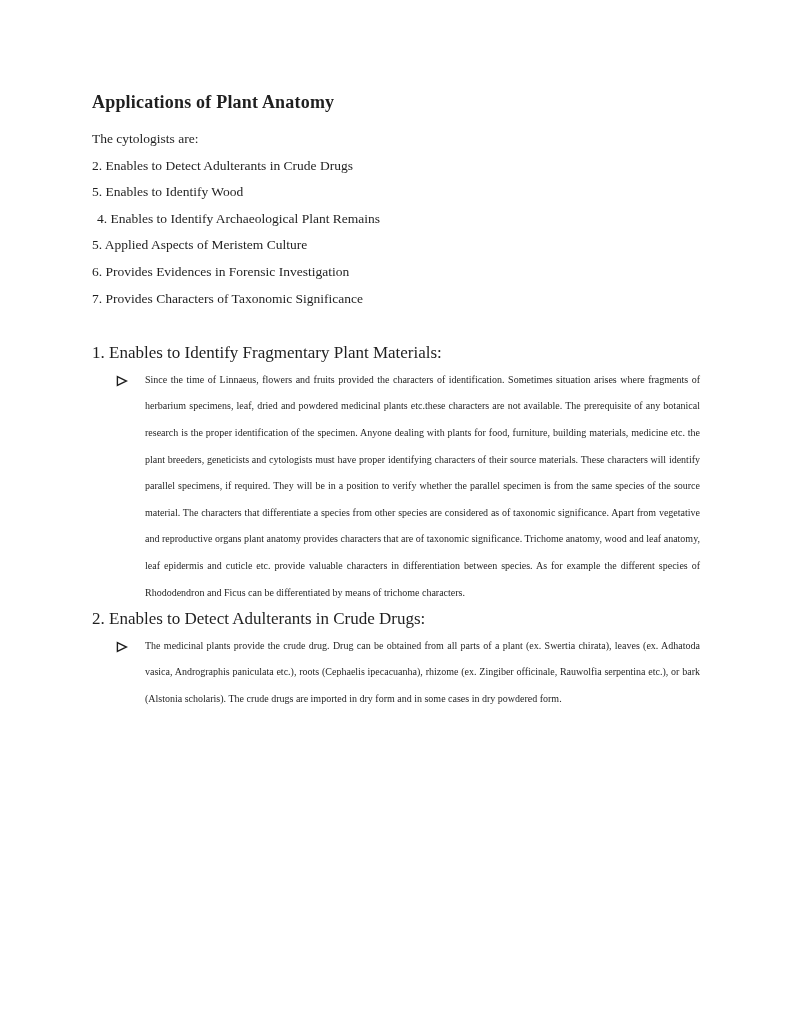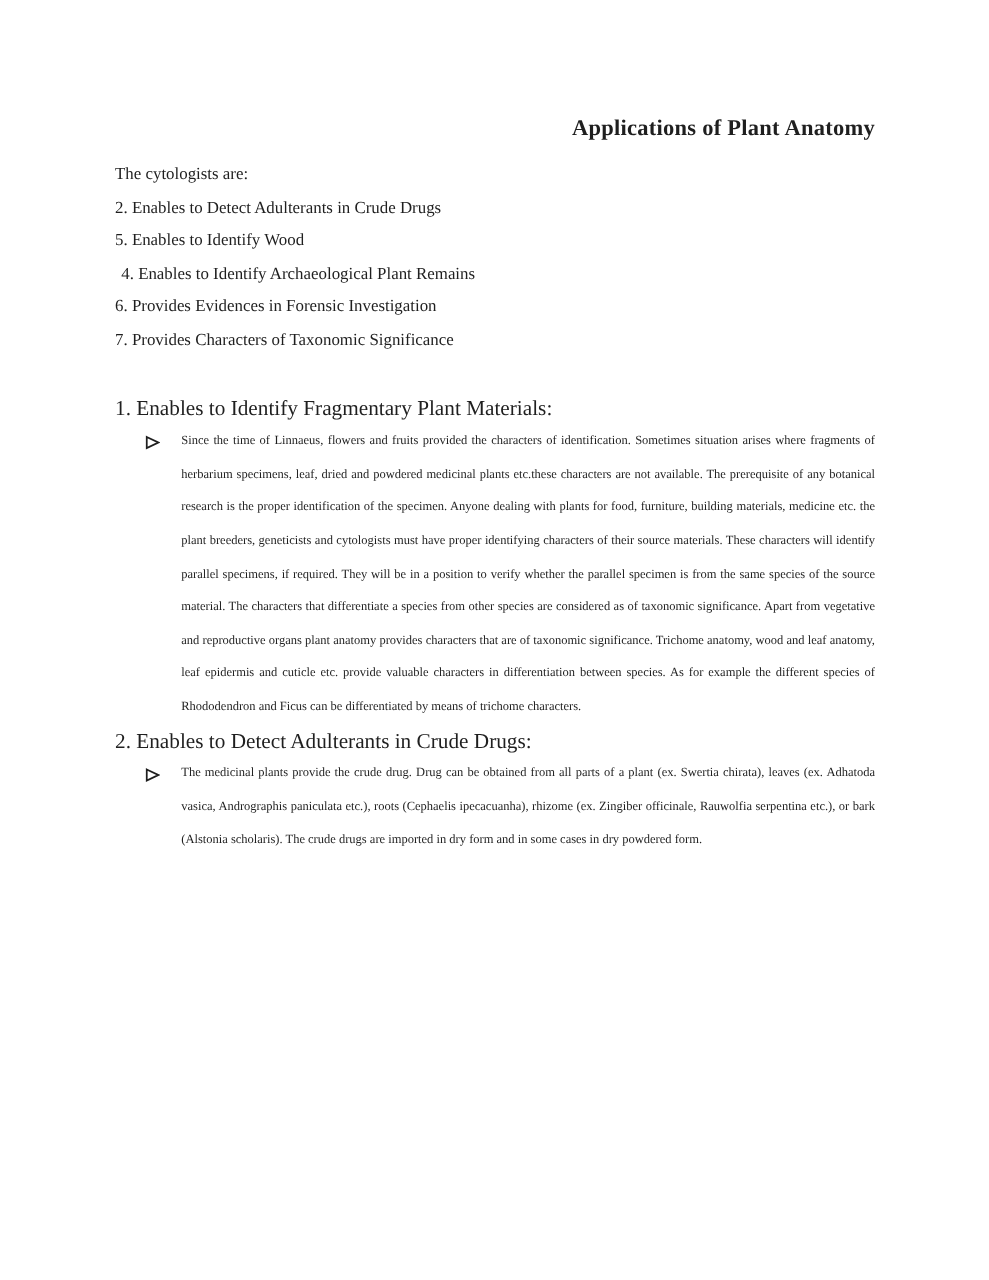--- a/index.html
+++ b/index.html
@@ -12,21 +12,21 @@
     color: #1f1f1f;
     font-family: "Liberation Serif", serif;
     padding: 88px 91px 0 92px;
     overflow: hidden;
   }
   .title {
     margin: 0 0 10px 0;
     font-size: 18px;
     line-height: 28px;
     font-weight: bold;
-    text-align: right;
+    text-align: left;
     letter-spacing: 0.2px;
   }
   .line {
     margin: 0;
     font-size: 13.5px;
     line-height: 26.6px;
     white-space: nowrap;
   }
   .indent-sm { padding-left: 5px; }
   .section-heading {
@@ -61,20 +61,21 @@
 <div class="page">
 
   <h1 class="title">Applications of Plant Anatomy</h1>
 
   <p class="line">The cytologists are:</p>
 
   <div>
     <p class="line">2. Enables to Detect Adulterants in Crude Drugs</p>
     <p class="line">5. Enables to Identify Wood</p>
     <p class="line indent-sm">4. Enables to Identify Archaeological Plant Remains</p>
+    <p class="line">5. Applied Aspects of Meristem Culture</p>
     <p class="line">6. Provides Evidences in Forensic Investigation</p>
     <p class="line">7. Provides Characters of Taxonomic Significance</p>
   </div>
 
   <section class="section first">
     <h2 class="section-heading">1. Enables to Identify Fragmentary Plant Materials:</h2>
     <div class="bullet">
       <span class="marker">
         <svg width="12" height="12" viewBox="0 0 12 12" aria-hidden="true">
           <path d="M1.4 1.6 L10.6 6 L1.4 10.4 Z" fill="none" stroke="#1f1f1f" stroke-width="1.4" stroke-linejoin="miter"></path>

